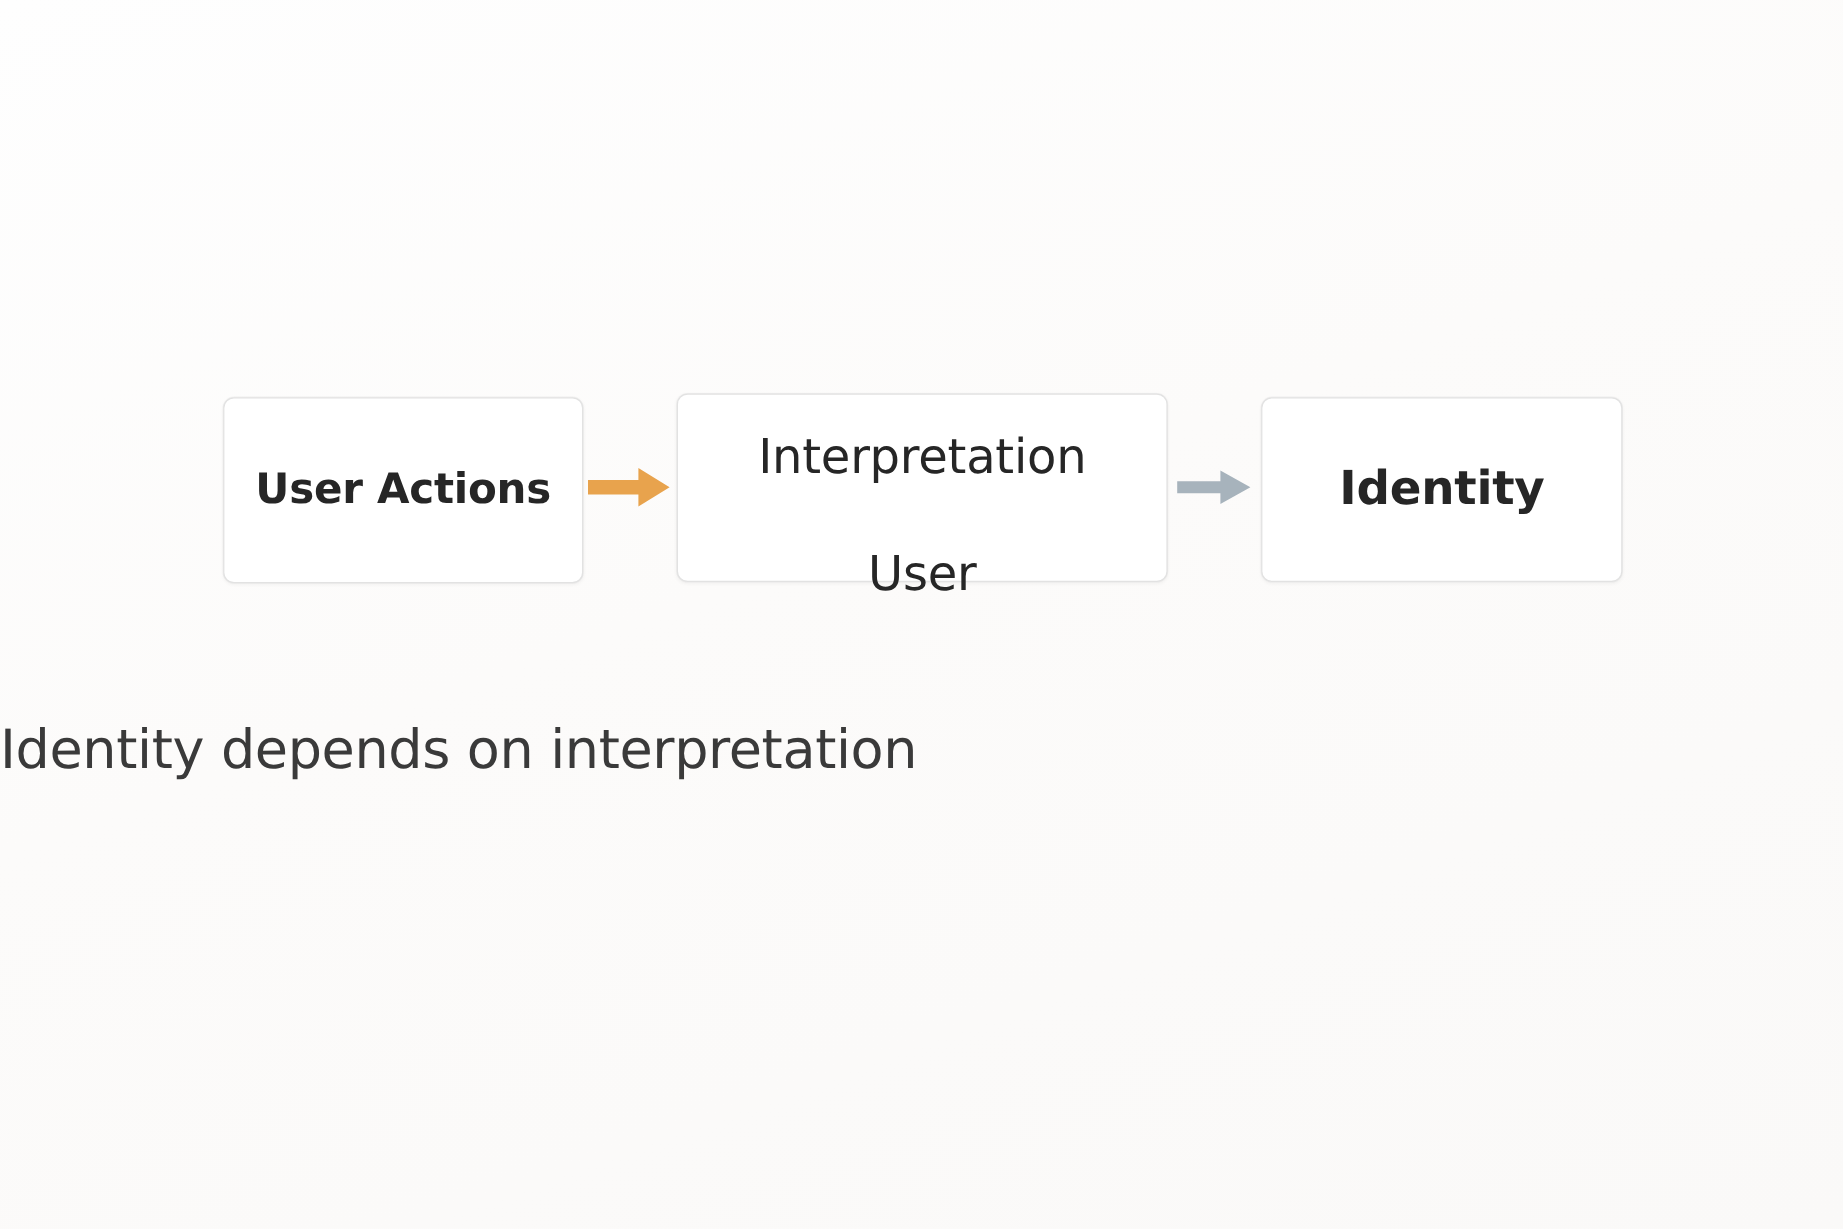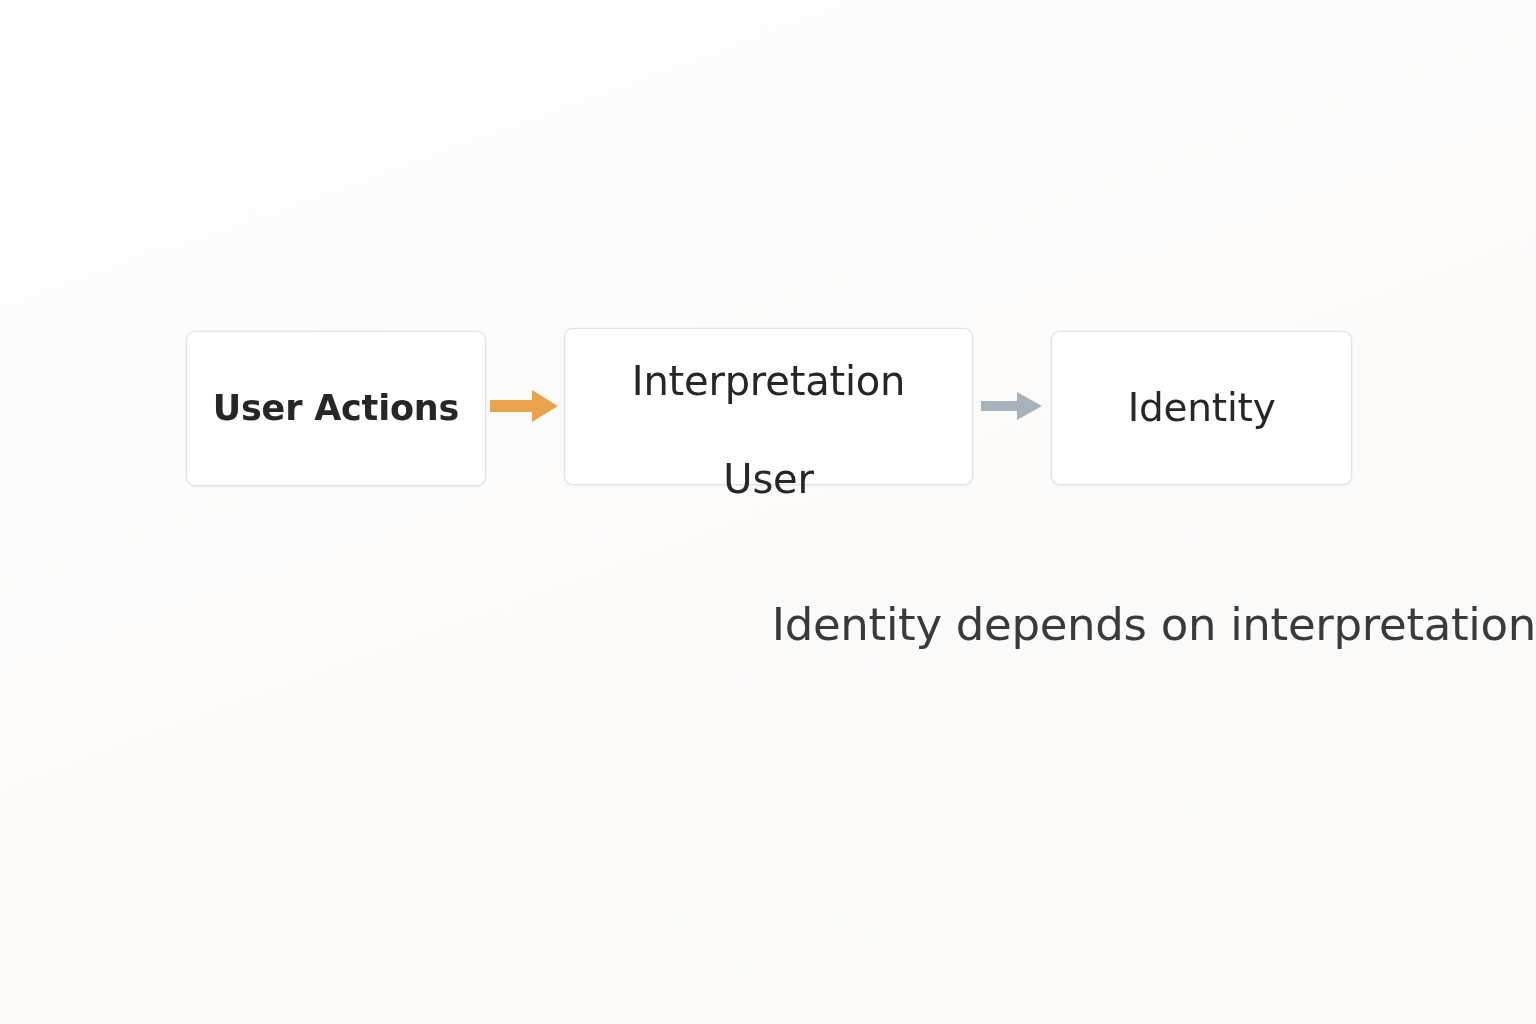--- a/index.html
+++ b/index.html
@@ -75,38 +75,38 @@
   }
   .label-2 {
     font-size: 40px;
     font-weight: 400;
   }
   .label-3 {
     font-size: 39px;
     font-weight: 400;
   }
   .label-3 .strong {
-    font-weight: 400;
+    font-weight: 700;
   }
 
   
   .arrow {
     flex: 0 0 auto;
     display: block;
   }
   .arrow-1 { width: 74px; height: 44px; margin: 0 2px; }
   .arrow-2 { width: 66px; height: 38px; margin: 0 6px; }
 
   
   .caption {
     position: absolute;
     left: 0;
     right: 0;
     top: 598px;
-    text-align: right;
+    text-align: left;
     font-size: 45px;
     font-weight: 400;
     color: #3a3a3a;
     letter-spacing: -0.3px;
   }
 </style>
 </head>
 <body>
 
 <div class="canvas">

